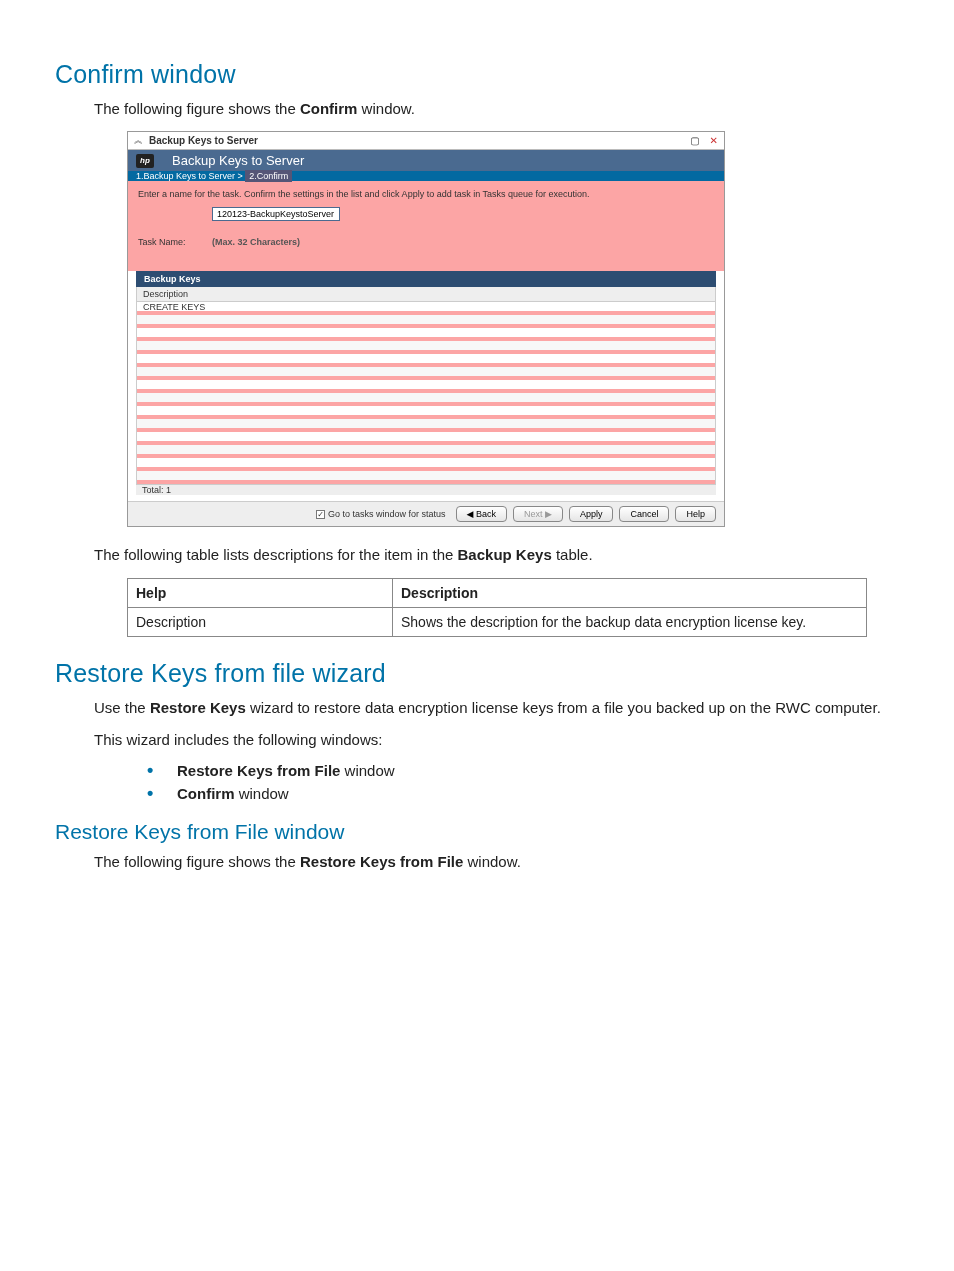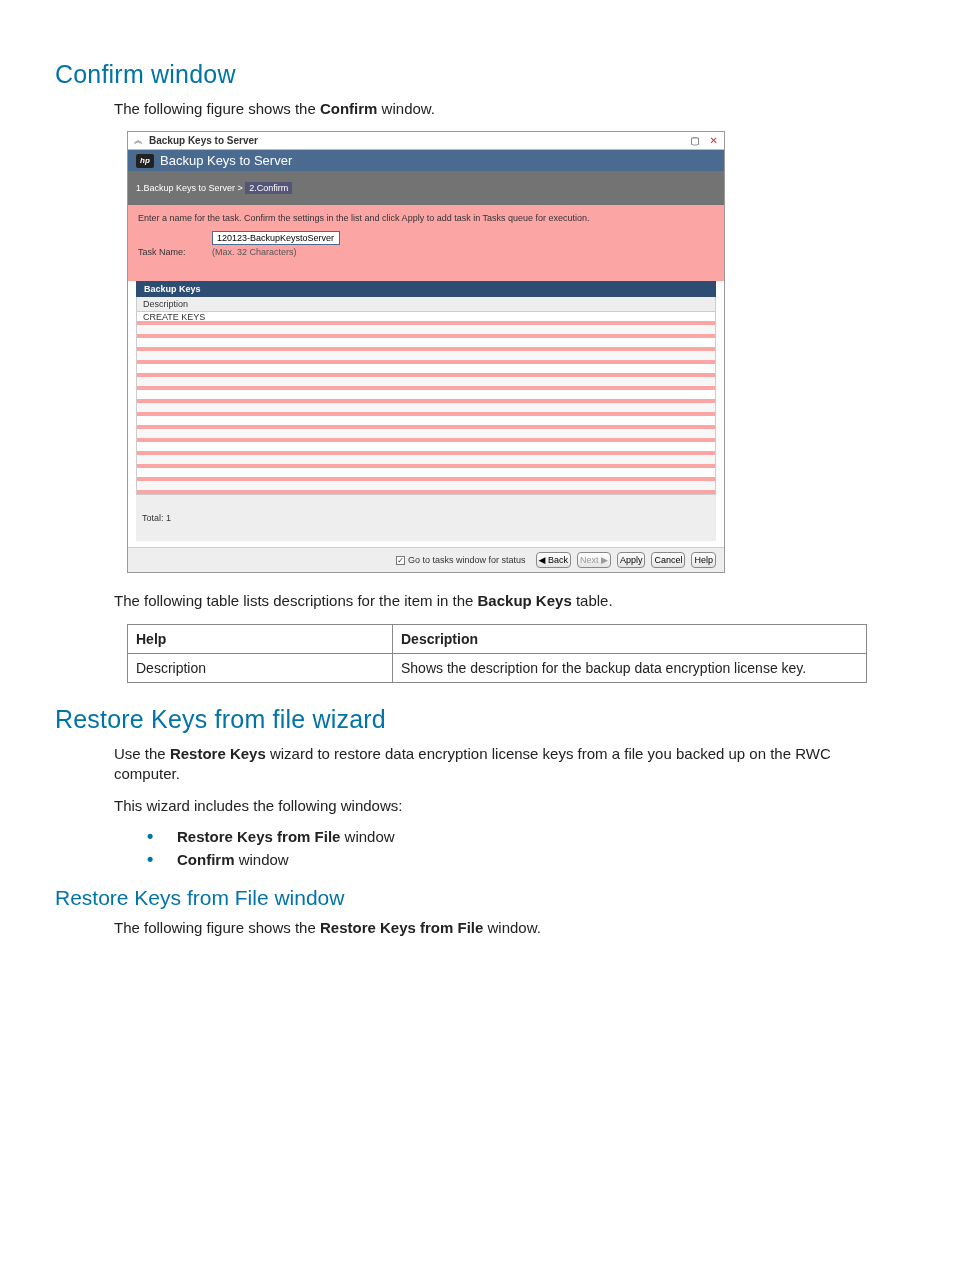--- a/index.html
+++ b/index.html
@@ -1,54 +1,54 @@
 <!DOCTYPE html>
 <html><head>
 <meta charset="utf-8">
 <style>
 * { box-sizing: border-box; margin: 0; padding: 0; }
 body { font-family: Arial, Helvetica, sans-serif; font-size: 14px; color: #222; background: #fff; padding: 60px 55px 40px 55px; width: 954px; }
 h2.section-title { font-family: Arial, sans-serif; font-weight: 300; font-size: 25px; color: #0073a8; margin-bottom: 10px; letter-spacing: 0.2px; }
 h3.subsection-title { font-family: Arial, sans-serif; font-weight: 300; font-size: 21px; color: #0073a8; margin: 18px 0 8px 0; }
-.body-text { margin-left: 59px; margin-bottom: 12px; line-height: 1.35; font-size: 15px; }
+.body-text { margin-left: 39px; margin-bottom: 12px; line-height: 1.35; font-size: 15px; }
 .bold { font-weight: 700; }
 ul.bullets { margin-left: 92px; margin-bottom: 12px; list-style: none; }
 ul.bullets li { position: relative; padding-left: 30px; margin-bottom: 6px; font-size: 15px; }
 ul.bullets li::before { content: "•"; color: #0073a8; font-size: 18px; position: absolute; left: 0; top: -2px; font-weight: bold; }
 
 
 .shot { margin-left: 72px; width: 598px; border: 1px solid #999; background: #fff; font-size: 9px; color: #333; margin-bottom: 18px; }
 .shot-titlebar { display: flex; align-items: center; background: #fff; border-bottom: 1px solid #bbb; padding: 2px 6px; gap: 6px; }
 .chevron-up { font-size: 9px; color: #555; }
 .shot-titlebar .title { font-size: 10px; font-weight: 700; color: #333; flex: 1; }
 .winbtn { font-size: 10px; margin-left: 4px; cursor: pointer; }
 .winbtn.close { color: #c33; }
-.shot-header { background: #4a6a90; display: flex; align-items: center; padding: 3px 8px; gap: 6px; }
+.shot-header { background: #4a6a90; display: flex; align-items: center; padding: 3px 8px; gap: 18px; }
 .hp-logo { width: 18px; height: 14px; background: #222; border-radius: 2px; display: inline-flex; align-items: center; justify-content: center; color: #fff; font-size: 8px; font-style: italic; font-weight: bold; }
 .shot-header-title { color: #fff; font-size: 13px; font-family: Arial; }
-.shot-breadcrumb { background: #737373; color: #fff; font-size: 9px; padding: 12px 8px; }
+.shot-breadcrumb { background: #0369a1; color: #fff; font-size: 9px; padding: 0 8px; }
 .shot-breadcrumb .crumb2 { background: #557; padding: 1px 4px; }
 .shot-body { background: #fca5a5; padding: 8px 10px 16px 10px; }
 .instr { font-size: 9px; margin-bottom: 8px; }
 .taskrow { display: flex; align-items: flex-end; gap: 14px; margin-bottom: 8px; }
 .taskrow .lbl { font-size: 9px; width: 60px; }
 .taskrow .inp { }
 .taskrow .inp input { border: 1px solid #4a6a90; font-size: 9px; padding: 1px 4px; width: 128px; background: #fff; }
-.taskrow .inp .hint { font-size: 9px; color: #555; margin-top: 2px; }
+.taskrow .inp .hint { font-size: 9px; color: #555; margin-top: 16px; font-weight: bold; }
 .tabbar { background: #2d4d72; color: #fff; font-size: 9px; padding: 3px 8px; font-weight: 700; margin: 0 8px; }
 .grid { margin: 0 8px; border: 1px solid #ccc; border-top: none; }
 .grid-head { background: #eee; font-size: 9px; padding: 2px 6px; border-bottom: 1px solid #ccc; }
 .grid-rows { }
 .grid-row { height: 13px; border-bottom: 4px solid #fca5a5; padding: 0 6px; font-size: 9px; display:flex; align-items:center; }
 .grid-row:nth-child(even) { background: #f7f7f7; }
-.grid-total { background: #eee; font-size: 9px; padding: 18px 6px; margin: 0 8px 6px 8px; }
+.grid-total { background: #eee; font-size: 9px; padding: 0 6px; margin: 0 8px 6px 8px; }
 .shot-footer { background: #eee; border-top: 1px solid #ccc; padding: 4px 8px; display: flex; align-items: center; gap: 6px; justify-content: flex-end; }
 .shot-footer .chk { display: flex; align-items: center; gap: 3px; font-size: 9px; margin-right: 4px; }
 .shot-footer .chk .box { width: 9px; height: 9px; border: 1px solid #777; background: #fff; display:inline-flex; align-items:center; justify-content:center; font-size:8px; color:#333;}
-.shot-footer button { font-size: 9px; padding: 2px 2px; border: 1px solid #888; background: linear-gradient(#fff,#e5e5e5); border-radius: 4px; cursor: pointer; }
+.shot-footer button { font-size: 9px; padding: 2px 10px; border: 1px solid #888; background: linear-gradient(#fff,#e5e5e5); border-radius: 4px; cursor: pointer; }
 .shot-footer button:disabled { color: #999; }
 
 
 table.desc { margin-left: 72px; border-collapse: collapse; width: 740px; font-size: 14px; margin-bottom: 22px; }
 table.desc th, table.desc td { border: 1px solid #888; padding: 6px 8px; text-align: left; vertical-align: top; }
 table.desc th { font-weight: 700; background: #fff; }
 table.desc th:first-child { width: 265px; }
 </style>
 </head>
 <body>

